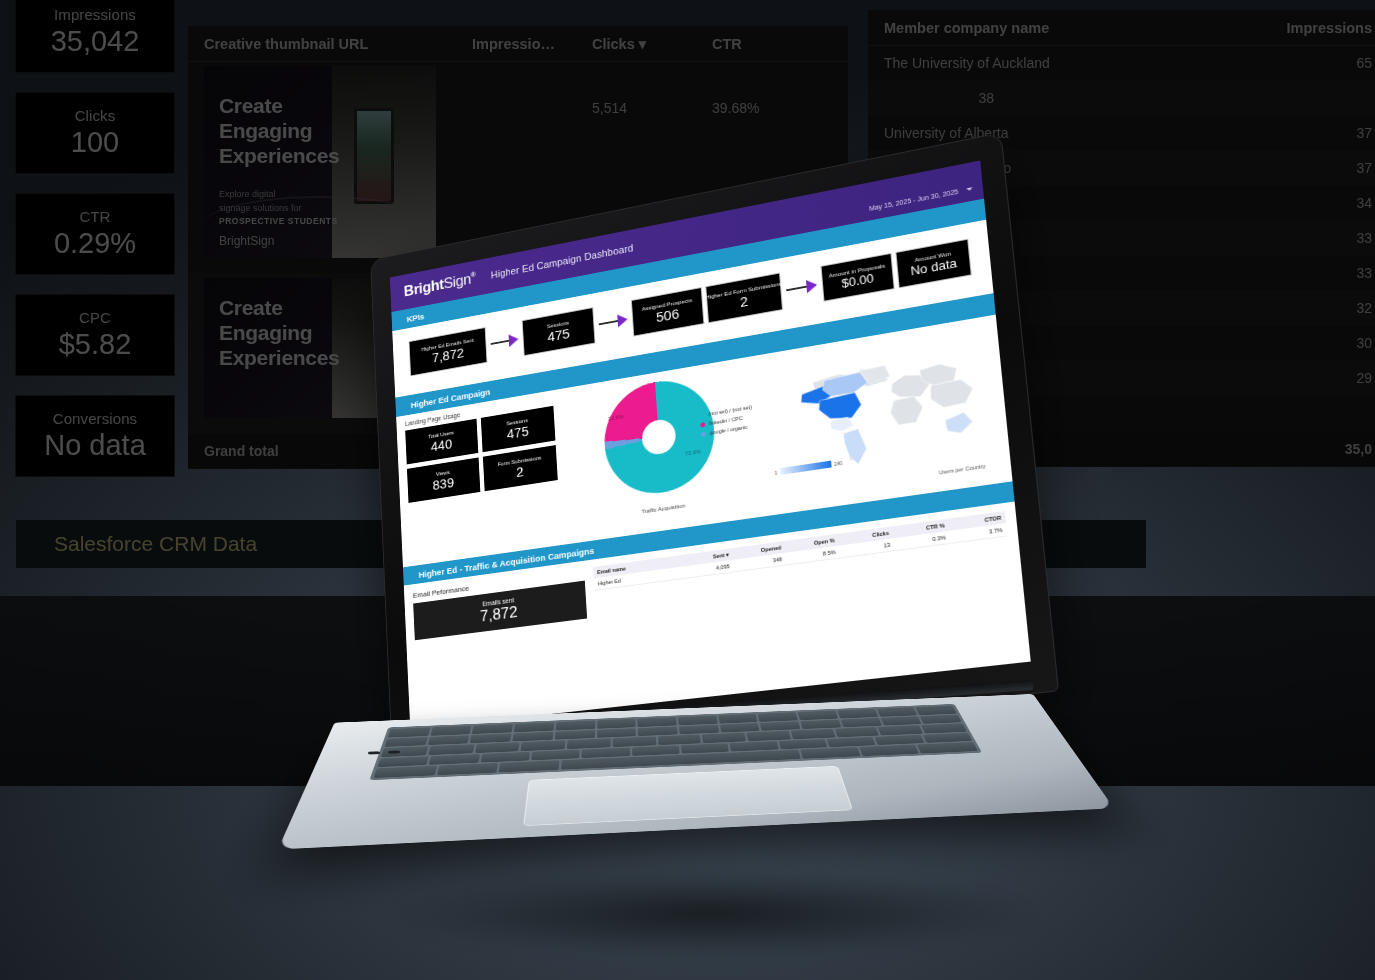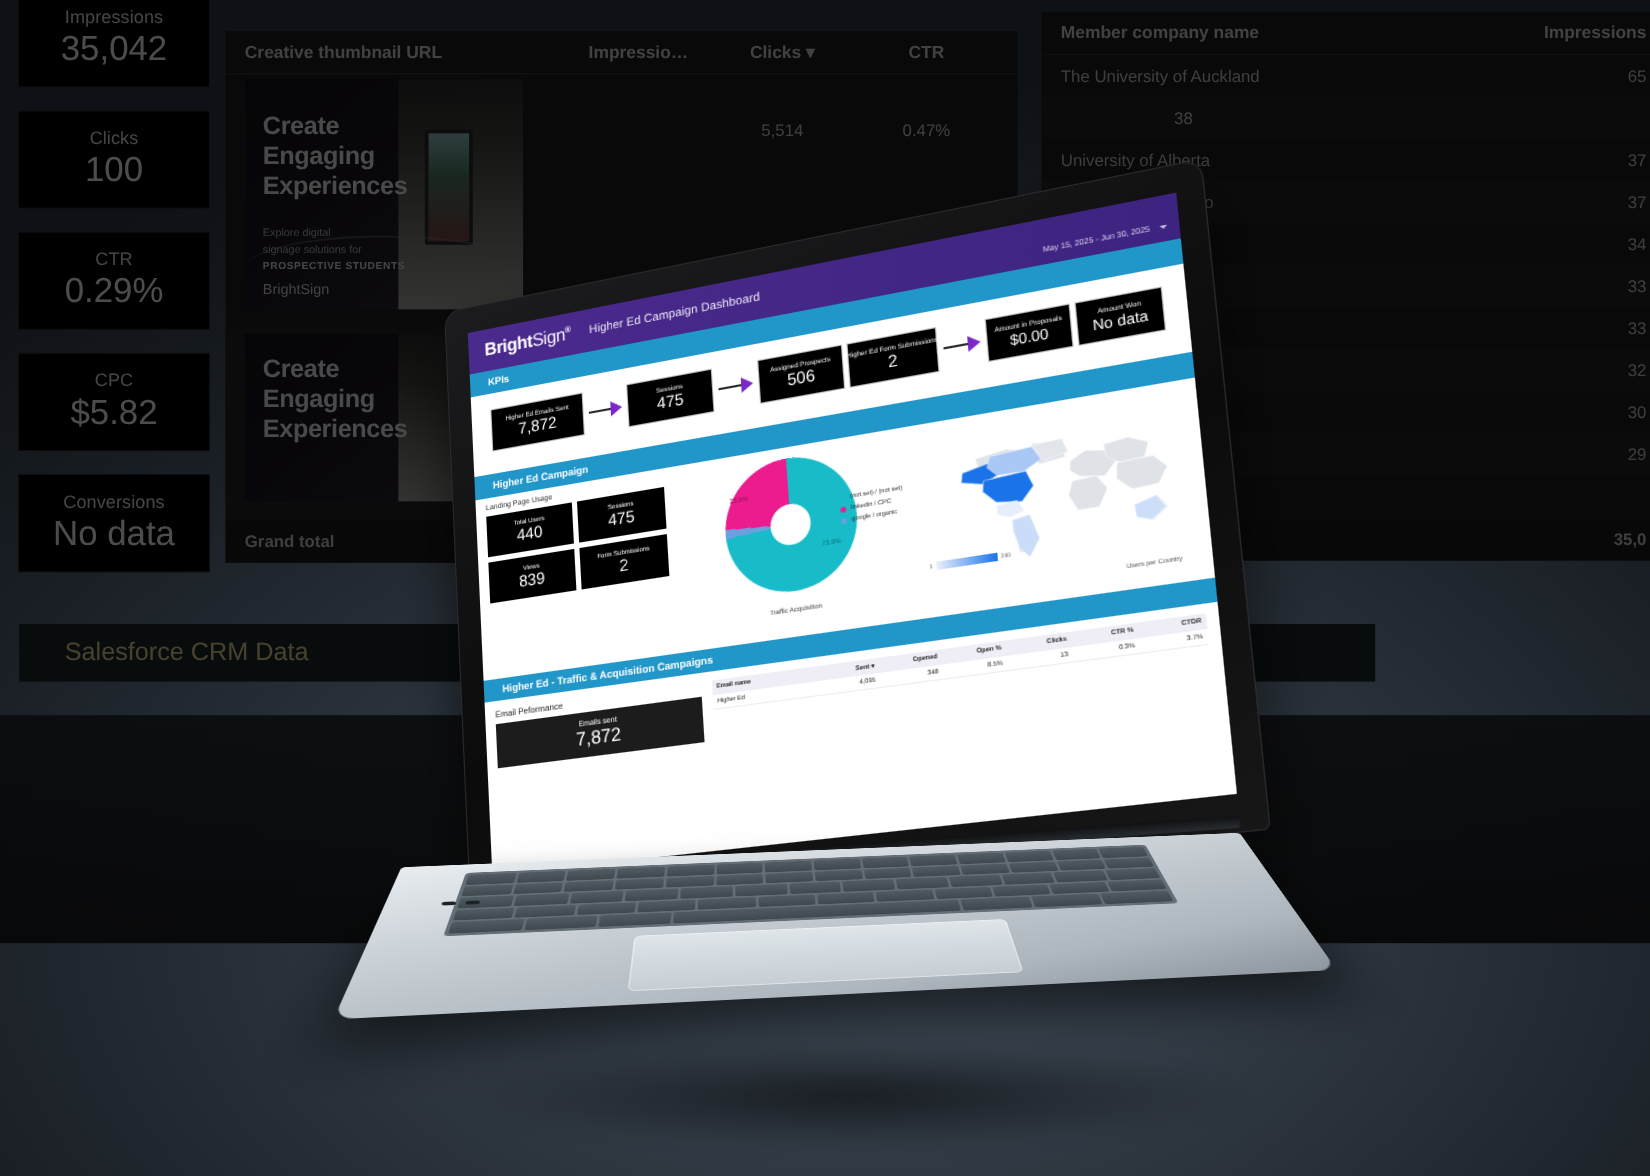--- a/index.html
+++ b/index.html
@@ -25,21 +25,21 @@
 
   .bg-table-mid { position: absolute; left: 188px; top: 26px; width: 660px; background: #1f1f1f; }
   .bg-table-right { position: absolute; left: 868px; top: 10px; width: 520px; background: #1f1f1f; }
   .bgt-head { display: flex; align-items: center; height: 36px; border-bottom: 1px solid #3a3a3a;
               font-weight: bold; font-size: 14.5px; color: #d9d9d9; padding: 0 16px; }
   .bgt-row { display: flex; align-items: center; height: 35px; font-size: 14px; color: #cfcfcf;
              padding: 0 16px; border-bottom: 1px solid #262626; }
   .bgt-row.alt { background: #262626; }
   .bgt-row.total { font-weight: bold; background: #1b1b1b; }
   .c-name { flex: 1; text-align: left; white-space: nowrap; overflow: hidden; }
-  .c-num  { width: 120px; text-align: center; }
+  .c-num  { width: 120px; text-align: left; }
   .c-num3 { width: 110px; text-align: right; }
 
   .thumb-cell { width: 232px; padding: 4px 0; }
   .thumb {
     width: 232px; height: 192px; position: relative; overflow: hidden;
     background: linear-gradient(140deg,#140d23 0%, #1d1230 38%, #241a3a 62%, #3b2c4e 100%);
   }
   .thumb .photo { position: absolute; right: 0; top: 0; width: 45%; height: 100%;
       background: linear-gradient(180deg,#2c2f26 0%, #50523f 30%, #8a8d78 65%, #c9c6b4 100%);
       opacity: .85; }
@@ -245,21 +245,21 @@
             <div class="sub">
               <div>Explore digital</div>
               <div>signage solutions for</div>
               <b>PROSPECTIVE STUDENTS</b>
             </div>
             <div class="wave"></div>
             <div class="brand"><span>Bright</span><span class="sgn">Sign</span></div>
           </div>
         </div>
         <div class="c-num" style="padding-top:38px">5,514</div>
-        <div class="c-num" style="padding-top:38px">0.47%</div>
+        <div class="c-num" style="padding-top:38px">39.68%</div>
       </div>
 
       <div class="bgt-row alt" style="height:160px; align-items:flex-start;">
         <div class="c-name thumb-cell">
           <div class="thumb" style="height:140px">
             <div class="photo"></div>
             <div class="headline" style="top:18px">
               <div>Create</div>
               <div>Engaging</div>
               <div>Experiences</div>

